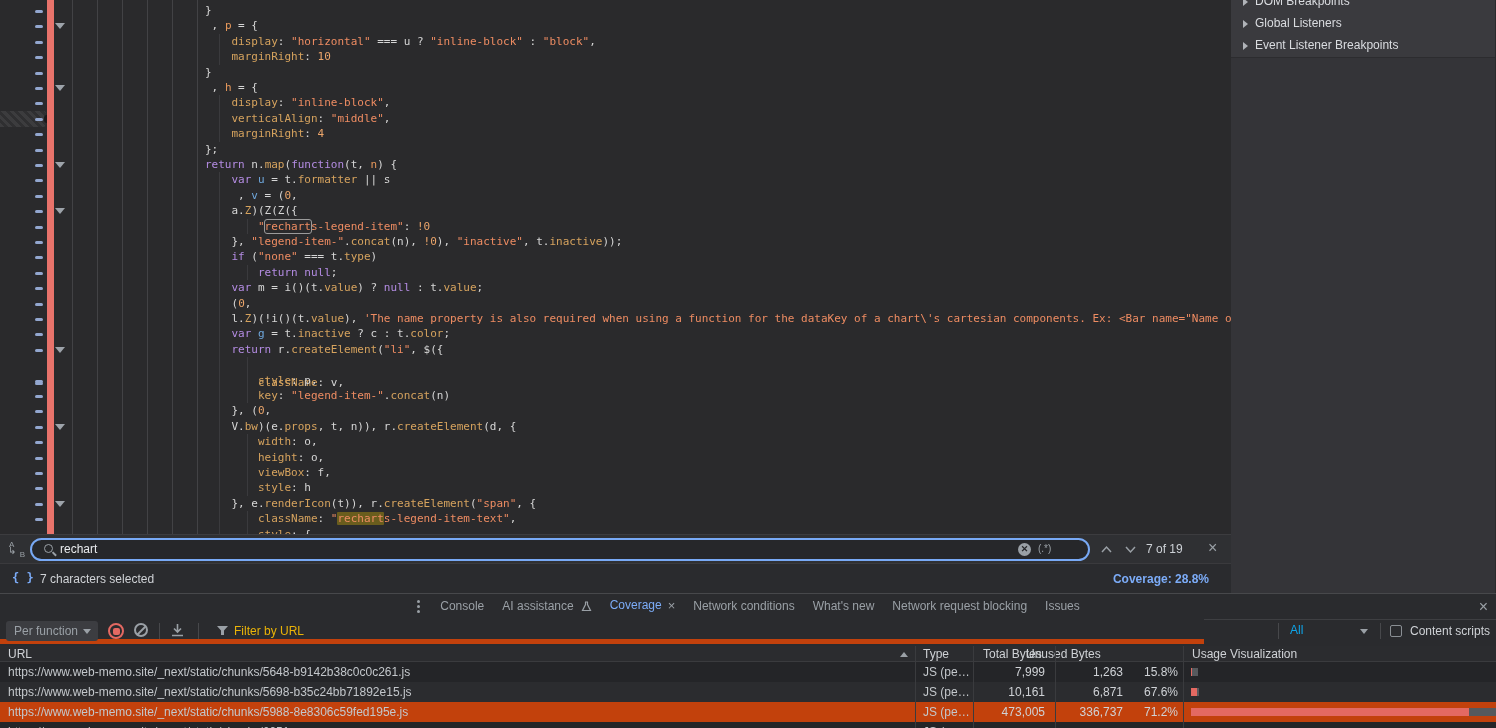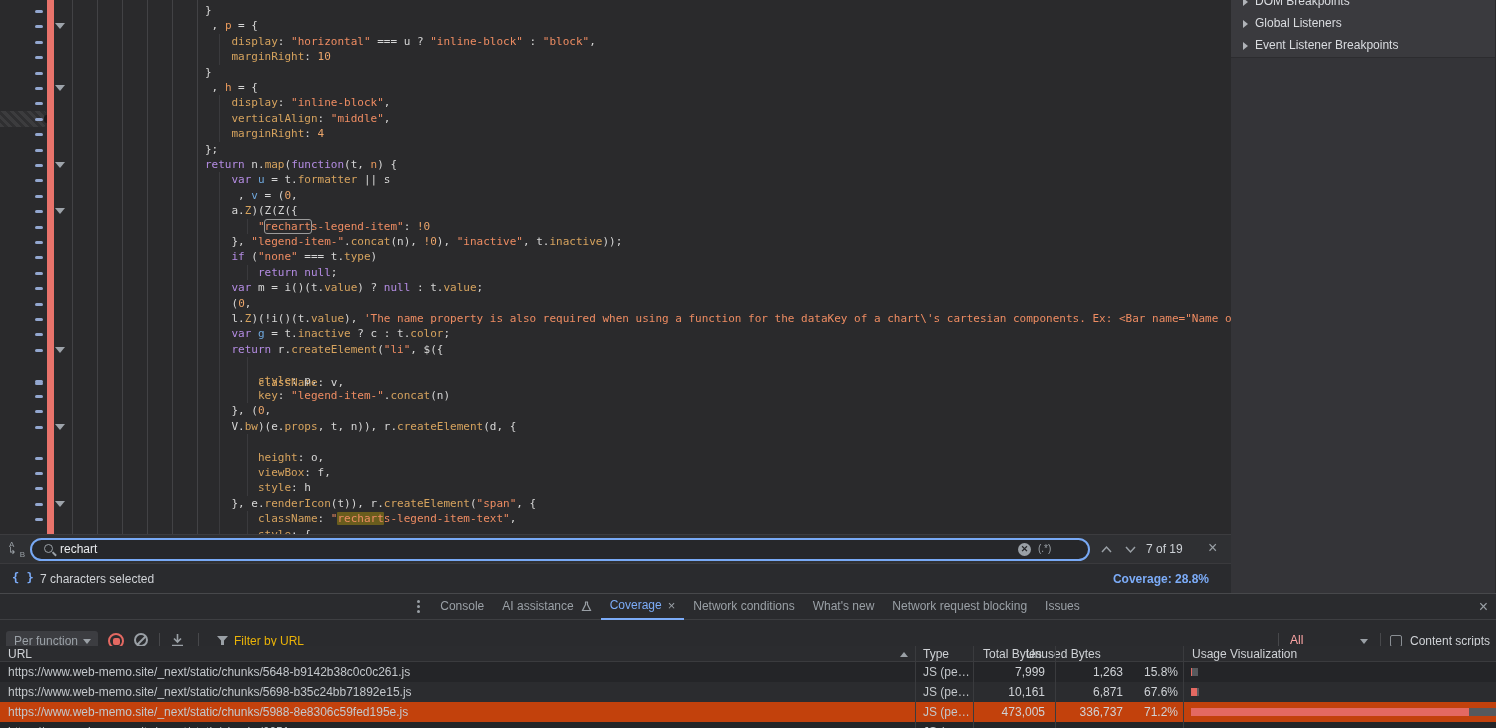--- a/index.html
+++ b/index.html
@@ -76,37 +76,37 @@
     border-bottom:1px solid #3e3f42; display:flex; align-items:center;justify-content:center; }
   .kebab { width:4px; margin:0 10px 0 10px; display:flex; flex-direction:column; gap:2px; }
   .kebab i { width:3px; height:3px; background:#9aa0a6; border-radius:50%; }
   .tab { position:relative; height:26px; line-height:25px; padding:0 9px; font-size:12px; color:#9aa0a6;
     display:flex; align-items:center; gap:5px; white-space:nowrap; }
   .tab.active { color:#7cacf8; border-bottom:2px solid #7cacf8; }
   .tab .tclose { color:#9aa0a6; font-size:13px; margin-left:1px; }
   .drawer-close { position:absolute; right:8px; top:4px; color:#9aa0a6; font-size:16px; }
   .flask { margin-left:2px; }
 
-  .ctoolbar { position:absolute; left:0; top:34px; width:1204px; height:26px; background:#2a2b2e;
-    border-bottom:2px solid #c2410c; }
+  .ctoolbar { position:absolute; left:0; top:24px; width:1204px; height:26px; background:#2a2b2e;
+    border-bottom:5px solid #c2410c; }
   .mode-select { position:absolute; left:6px; top:3px; width:92px; height:20px; background:#3c3d41;
     border-radius:3px; color:#9aa0a6; font-size:12px; line-height:20px; padding-left:8px; }
   .mode-caret { position:absolute; right:7px; top:8px; width:0; height:0;
     border-left:4px solid transparent; border-right:4px solid transparent; border-top:5px solid #9aa0a6; }
   .rec-btn { position:absolute; left:108px; top:5px; width:16px; height:16px; border:2px solid #e46962;
     border-radius:50%; }
   .rec-btn i { position:absolute; left:2.5px; top:2.5px; width:7px; height:7px; background:#e46962; border-radius:2px; display:block; }
   .clear-btn { position:absolute; left:134px; top:5px; width:14px; height:14px; border:2px solid #9aa0a6; border-radius:50%; }
   .clear-btn::after { content:""; position:absolute; left:-1px; top:5px; width:12px; height:2px;
     background:#9aa0a6; transform:rotate(-45deg); }
   .tsep { position:absolute; top:5px; width:1px; height:16px; background:#47484b; }
   .dl-btn { position:absolute; left:170px; top:5px; }
   .filter-funnel { position:absolute; left:216px; top:7px; }
   .filter-ph { position:absolute; left:234px; top:6px; font-size:12px; color:#eab308; }
-  .scope-select { position:absolute; left:1290px; top:5px; width:82px; font-size:12px; color:#fca5a5; }
+  .scope-select { position:absolute; left:1290px; top:5px; width:82px; font-size:12px; color:#0ea5e9; }
   .scope-caret { position:absolute; left:1360px; top:11px; width:0; height:0;
     border-left:4px solid transparent; border-right:4px solid transparent; border-top:5px solid #9aa0a6; }
   .cs-box { position:absolute; left:1390px; top:7px; width:12px; height:12px; border:1.5px solid #8a8f94; border-radius:2px; }
   .cs-label { position:absolute; left:1410px; top:6px; font-size:12px; color:#cfd2d6; white-space:nowrap; }
 
   .grid { position:absolute; left:0; top:52px; width:1496px; height:83px; overflow:hidden; }
   .grid-header { position:absolute; left:0; top:0; width:1496px; height:16px; background:#2b2c2f;
     border-bottom:1px solid #3a3b3e; font-size:12px; color:#cfd2d6; }
   .gh { position:absolute; top:1px; white-space:nowrap; }
   .sort-asc { position:absolute; left:900px; top:6px; width:0; height:0;
@@ -171,20 +171,21 @@
           <div class="cl" style="top: 280.2px;"><div class="dash"></div><span class="ct"><span class="tw">    </span><span class="tk">var</span><span class="tw"> m = i()(t.</span><span class="tp">value</span><span class="tw">) ? </span><span class="tk">null</span><span class="tw"> : t.</span><span class="tp">value</span><span class="tw">;</span></span></div>
           <div class="cl" style="top: 295.6px;"><div class="dash"></div><span class="ct"><span class="tw">    (</span><span class="tn">0</span><span class="tw">,</span></span></div>
           <div class="cl" style="top: 311px;"><div class="dash"></div><span class="ct"><span class="tw">    l.</span><span class="tp">Z</span><span class="tw">)(!i()(t.</span><span class="tp">value</span><span class="tw">), </span><span class="ts">'The name property is also required when using a function for the dataKey of a chart\'s cartesian components. Ex: &lt;Bar name="Name o</span></span></div>
           <div class="cl" style="top: 326.4px; text-align: right;"><div class="dash"></div><span class="ct"><span class="tw">    </span><span class="tk">var</span><span class="tw"> </span><span class="tb">g</span><span class="tw"> = t.</span><span class="tp">inactive</span><span class="tw"> ? c : t.</span><span class="tp">color</span><span class="tw">;</span></span></div>
           <div class="cl" style="top: 341.8px;"><div class="dash"></div><div class="fold"></div><span class="ct"><span class="tw">    </span><span class="tk">return</span><span class="tw"> r.</span><span class="tp">createElement</span><span class="tw">(</span><span class="ts">"li"</span><span class="tw">, $({</span></span></div>
           <div class="cl" style="top: 375px;"><div class="dash"></div><span class="ct"><span class="tw">        </span><span class="tp">className</span><span class="tw">: v,</span></span></div>
           <div class="cl" style="top: 372.6px;"><div class="dash"></div><span class="ct"><span class="tw">        </span><span class="tp">style</span><span class="tw">: p,</span></span></div>
           <div class="cl" style="top: 388px;"><div class="dash"></div><span class="ct"><span class="tw">        </span><span class="tp">key</span><span class="tw">: </span><span class="ts">"legend-item-"</span><span class="tw">.</span><span class="tp">concat</span><span class="tw">(n)</span></span></div>
           <div class="cl" style="top: 403.4px;"><div class="dash"></div><span class="ct"><span class="tw">    }, (</span><span class="tn">0</span><span class="tw">,</span></span></div>
           <div class="cl" style="top: 418.8px;"><div class="dash"></div><div class="fold"></div><span class="ct"><span class="tw">    V.</span><span class="tp">bw</span><span class="tw">)(e.</span><span class="tp">props</span><span class="tw">, t, n)), r.</span><span class="tp">createElement</span><span class="tw">(d, {</span></span></div>
+          <div class="cl" style="top: 434.2px;"><div class="dash"></div><span class="ct"><span class="tw">        </span><span class="tp">width</span><span class="tw">: o,</span></span></div>
           <div class="cl" style="top: 449.6px;"><div class="dash"></div><span class="ct"><span class="tw">        </span><span class="tp">height</span><span class="tw">: o,</span></span></div>
           <div class="cl" style="top: 465px;"><div class="dash"></div><span class="ct"><span class="tw">        </span><span class="tp">viewBox</span><span class="tw">: f,</span></span></div>
           <div class="cl" style="top: 480.4px;"><div class="dash"></div><span class="ct"><span class="tw">        </span><span class="tp">style</span><span class="tw">: h</span></span></div>
           <div class="cl" style="top: 495.8px;"><div class="dash"></div><div class="fold"></div><span class="ct"><span class="tw">    }, e.</span><span class="tp">renderIcon</span><span class="tw">(t)), r.</span><span class="tp">createElement</span><span class="tw">(</span><span class="ts">"span"</span><span class="tw">, {</span></span></div>
           <div class="cl" style="top: 511.2px;"><div class="dash"></div><span class="ct"><span class="tw">        </span><span class="tp">className</span><span class="tw">: </span><span class="ts">"</span><span class="ts m2">rechart</span><span class="ts">s-legend-item-text"</span><span class="tw">,</span></span></div>
           <div class="cl" style="top: 526.6px;"><div class="dash"></div><span class="ct"><span class="tw">        </span><span class="tp">style</span><span class="tw">: {</span></span></div>
         </div>
 
       <div class="findbar">
         <div class="replace-ico">

